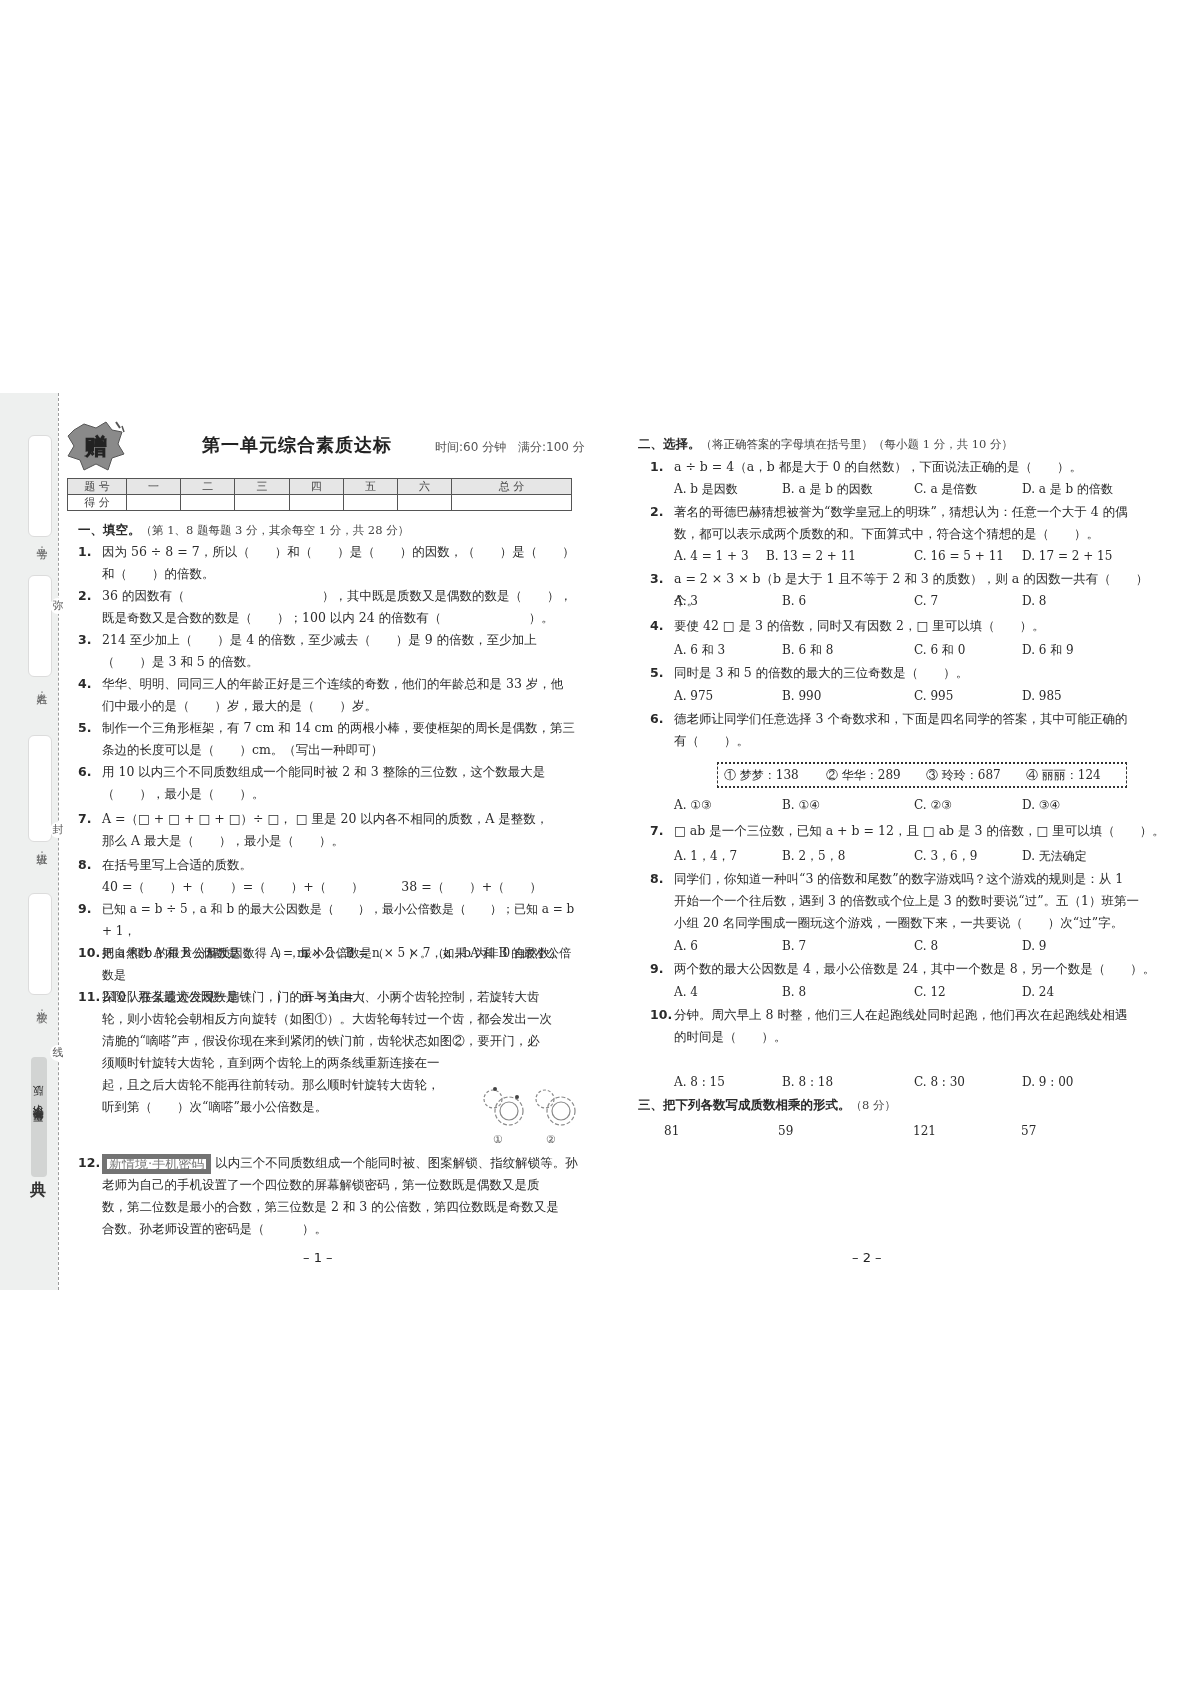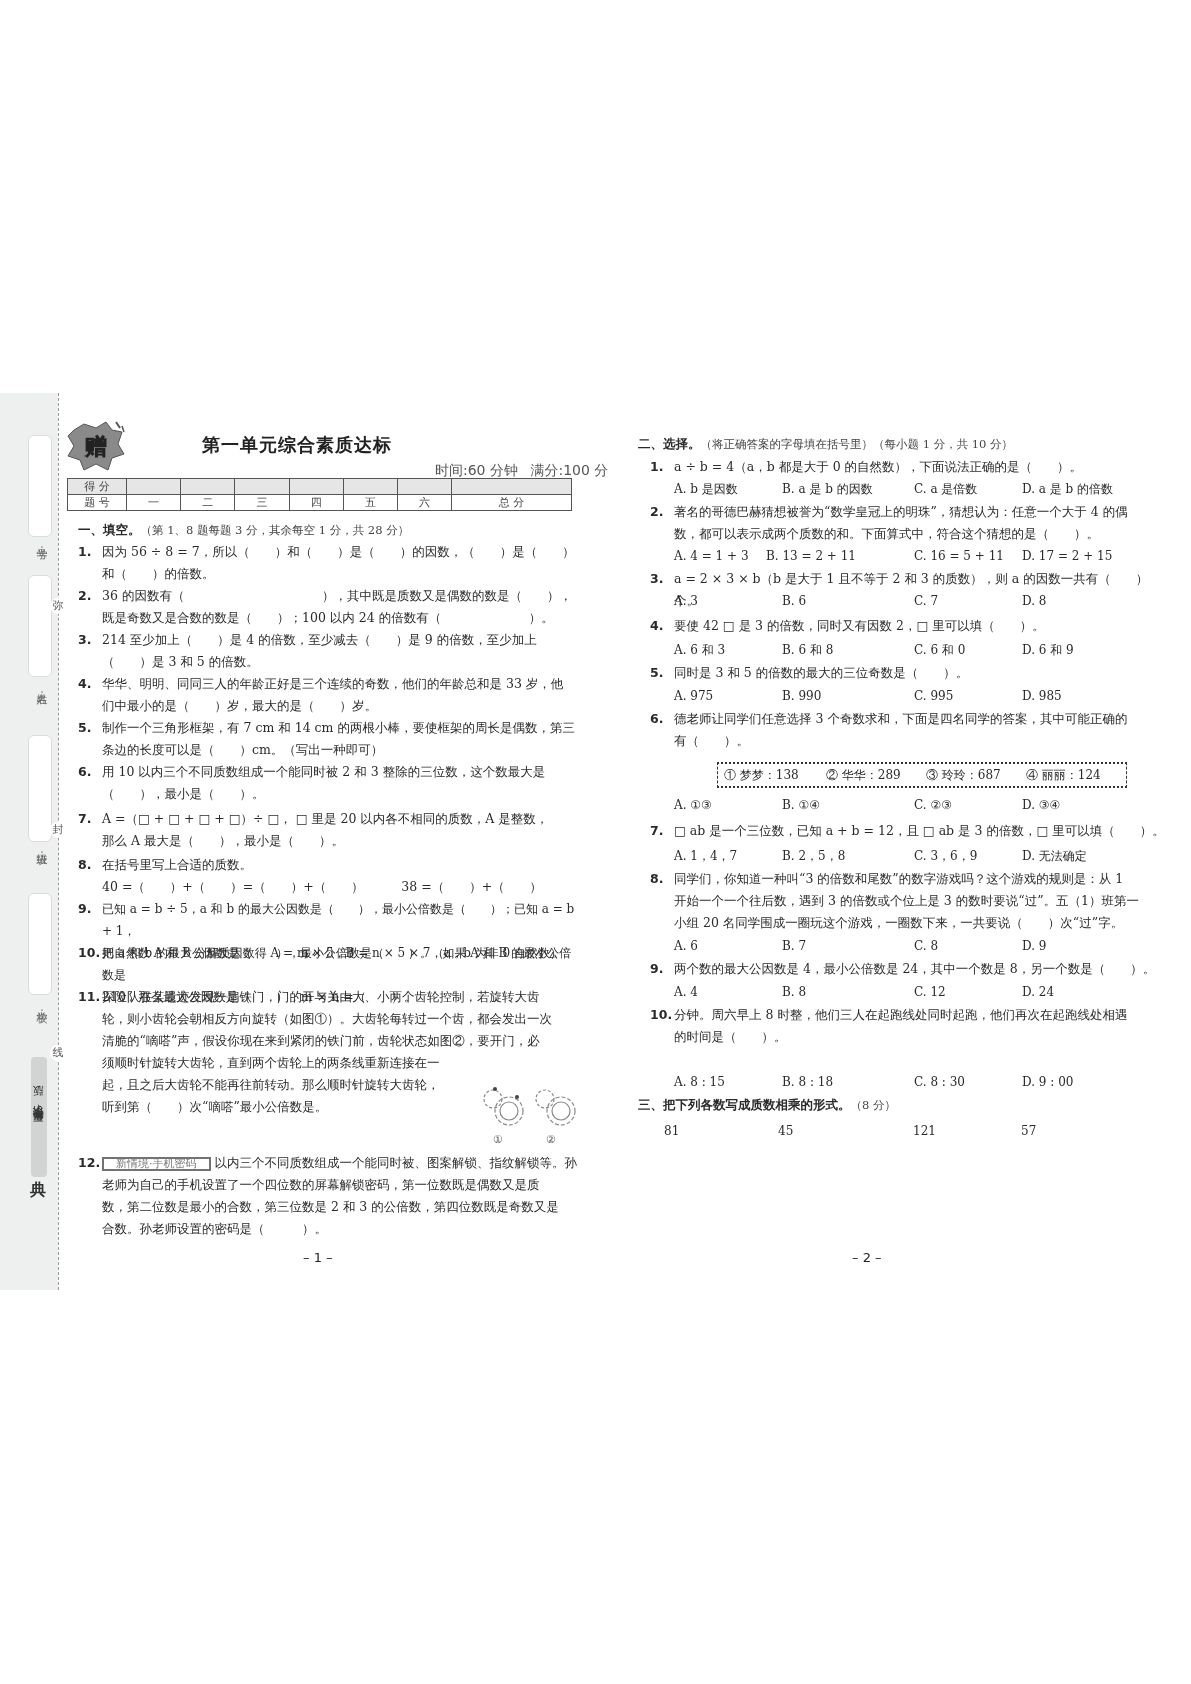--- a/index.html
+++ b/index.html
@@ -13,37 +13,37 @@
   .cut-mark{position:absolute;left:50px;width:16px;height:16px;font-size:11px;line-height:16px;text-align:center;
             background:#fff;color:#555;border-radius:50%;font-family:"DejaVu Sans",sans-serif;}
   .tag{position:absolute;left:31px;top:1057px;width:16px;height:120px;background:#d2d4d3;border-radius:4px;
        writing-mode:vertical-rl;transform:rotate(180deg);font-size:11px;line-height:16px;text-align:center;
        font-family:"DejaVu Sans",sans-serif;color:#333;}
   .tag-logo{position:absolute;left:30px;top:1180px;width:20px;height:24px;font-size:16px;font-weight:bold;color:#333;
             font-family:"DejaVu Sans",sans-serif;}
 
   .badge{position:absolute;left:66px;top:420px;width:62px;height:52px;}
   .title{position:absolute;left:202px;top:433px;font-size:18px;font-weight:bold;letter-spacing:1px;color:#222;}
-  .meta{position:absolute;left:435px;top:439px;font-size:14px;color:#555;font-family:"DejaVu Sans",sans-serif;margin-top:23px;}
+  .meta{position:absolute;left:435px;top:439px;font-size:12px;color:#555;font-family:"DejaVu Sans",sans-serif;}
   .meta span{margin-right:8px;}
 
   table.score{position:absolute;left:67px;top:478px;width:505px;border-collapse:collapse;font-size:11px;
               font-family:"DejaVu Sans",sans-serif;color:#444;}
   table.score td{border:1px solid #555;height:15px;padding:0;text-align:center;}
   table.score tr:first-child td{background:#e6e6e6;}
 
   .sec{position:absolute;font-size:12.5px;line-height:20px;white-space:nowrap;}
   .sec b{font-family:"DejaVu Sans",sans-serif;font-weight:bold;}
   .sec .note{font-size:11.5px;color:#444;}
   .q{position:absolute;font-size:12.5px;line-height:22px;}
   .qn{position:absolute;left:0;top:0;font-family:"DejaVu Sans",sans-serif;font-weight:bold;font-size:12.5px;}
   .qt{margin-left:24px;white-space:pre-wrap;}
   .opts{position:absolute;font-size:12px;line-height:20px;white-space:nowrap;}
   .opts span{position:absolute;top:0;}
-  .tagnew{display:inline-block;font-size:11px;line-height:10px;color:#777;border:2px solid #737373;padding:0 12px;vertical-align:middle;font-family:"DejaVu Sans",sans-serif;}
+  .tagnew{display:inline-block;font-size:13px;line-height:10px;color:#777;border:5px solid #737373;padding:0 2px;vertical-align:middle;font-family:"DejaVu Sans",sans-serif;}
   .answerbox{position:absolute;left:717px;top:762px;width:408px;height:22px;border-top:2px dotted #333;border-bottom:2px dotted #333;
              border-left:1px dashed #333;border-right:1px dashed #333;font-size:12px;line-height:22px;}
   .answerbox span{position:absolute;top:0;}
   .pagenum{position:absolute;font-size:13px;font-family:"DejaVu Sans",sans-serif;color:#222;}
   .nums{position:absolute;font-size:12px;top:1124px;}
   .gear-label{position:absolute;font-size:11px;color:#555;}
 </style>
 </head>
 <body>
 
@@ -73,38 +73,38 @@
 </svg>
 <div class="title">第一单元综合素质达标</div>
 <div class="meta">
   <span>时间:60 分钟</span>
   <span>满分:100 分</span>
 </div>
 
 <table class="score">
   <tbody>
       <tr>
+    <td style="width:58px">题 号</td>
+    <td>一</td>
+    <td>二</td>
+    <td>三</td>
+    <td>四</td>
+    <td>五</td>
+    <td>六</td>
+    <td>总 分</td>
+  </tr>
+  <tr>
     <td>得 分</td>
     <td></td>
         <td></td>
     <td></td>
         <td></td>
     <td></td>
         <td></td>
     <td></td>
-  </tr>
-  <tr>
-    <td style="width:58px">题 号</td>
-    <td>一</td>
-    <td>二</td>
-    <td>三</td>
-    <td>四</td>
-    <td>五</td>
-    <td>六</td>
-    <td>总 分</td>
   </tr>
 </tbody>
   </table>
 
 <div class="sec" style="left:66px;top:520px;margin-left:12px;">
   <b>一、填空。</b><span class="note">（第 1、8 题每题 3 分，其余每空 1 分，共 28 分）</span>
 </div>
 
 <div class="q" style="left:78px;top:541px;width:500px;">
   <span class="qn">1.</span>
@@ -311,17 +311,17 @@
   <span style="left:0">A. 8 : 15</span>
   <span style="left:108px">B. 8 : 18</span>
   <span style="left:240px">C. 8 : 30</span>
   <span style="left:348px">D. 9 : 00</span>
 </div>
 
 <div class="sec" style="left:638px;top:1095px;">
   <b>三、把下列各数写成质数相乘的形式。</b><span class="note">（8 分）</span>
 </div>
 <div class="nums" style="left:664px;">81</div>
-<div class="nums" style="left:778px;">45</div>
+<div class="nums" style="left:778px;">59</div>
 <div class="nums" style="left:913px;">121</div>
 <div class="nums" style="left:1021px;">57</div>
 
 <div class="pagenum" style="left:852px;top:1250px;">– 2 –</div>
 
 </body></html>

